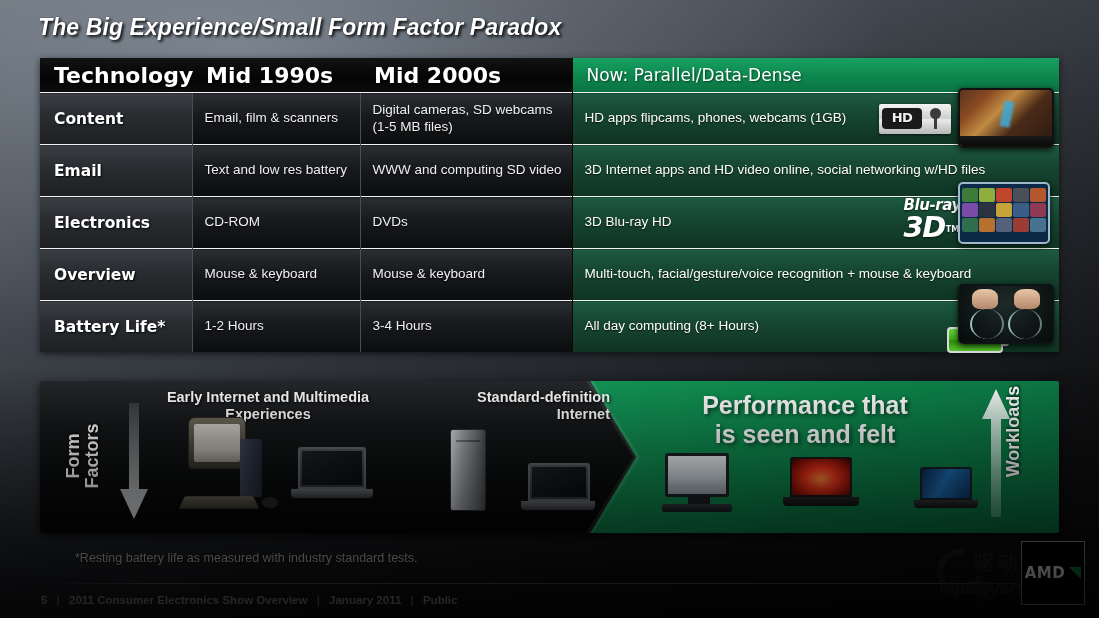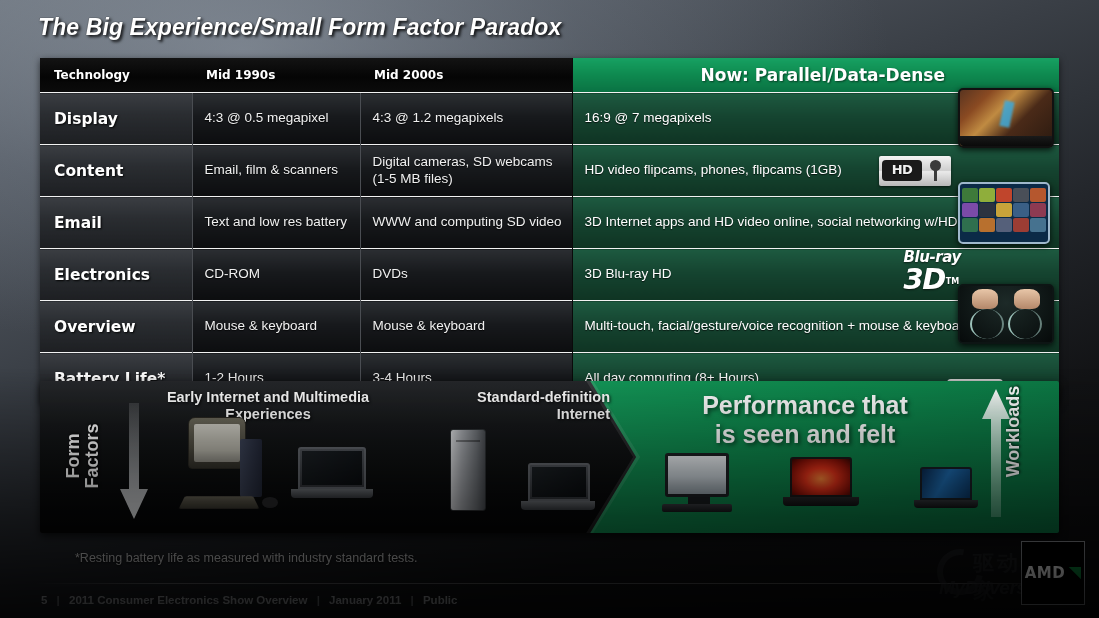--- a/index.html
+++ b/index.html
@@ -38,33 +38,32 @@
 
   .col-label{width:152px;}
   .col-a{width:168px;}
   .col-b{width:212px;}
   .col-now{width:487px;}
 
   
   .hrow td{height:34px;}
   .h-dark{
     background:linear-gradient(to bottom,#131313 0%, #050505 55%, #0b0b0b 100%);
-    color:#ffffff;font-weight:bold;font-size:12px;
+    color:#ffffff;font-weight:bold;font-size:22px;
     padding-left:14px !important;
     font-family:"DejaVu Sans", sans-serif;
     text-shadow:0 1px 2px rgba(0,0,0,0.9);
   }
   .h-green{
     background:linear-gradient(to bottom,#17a162 0%, #0e8a50 48%, #0a7243 100%);
-    color:#ffffff;font-weight:bold;font-size:17px;
+    color:#ffffff;font-weight:normal;font-size:17px;
     padding-left:14px !important;
     font-family:"DejaVu Sans", sans-serif;
     text-shadow:1px 1px 2px rgba(0,0,0,0.5);
     border-left:1px solid #0a0a0a;
-    text-align:center;
   }
 
   
   .drow td{height:45px;border-top:1px solid #f2f2f2;}
   .cell-label{
     background:linear-gradient(to bottom,#3a3d42 0%, #2a2d31 40%, #1d1f22 100%);
     color:#ffffff;font-weight:bold;font-size:15.5px;
     padding-left:14px !important;
     font-family:"DejaVu Sans", sans-serif;
     text-shadow:1px 1px 2px rgba(0,0,0,0.9);
@@ -361,43 +360,31 @@
         <col class="col-now">
     </colgroup>
     <tbody>
       <tr class="hrow">
         <td class="h-dark">Technology</td>
         <td class="h-dark">Mid 1990s</td>
         <td class="h-dark">Mid 2000s</td>
         <td class="h-green">Now: Parallel/Data-Dense</td>
       </tr>
 
-      <tr class="drow">
-        <td class="cell-label">Display</td>
-        <td class="cell-dark">
-            <span class="cell-txt">4:3 @ 0.5 megapixel</span>
-          </td>
-        <td class="cell-dark">
-            <span class="cell-txt">4:3 @ 1.2 megapixels</span>
-          </td>
-        <td class="cell-green">
-          <span class="cell-txt">16:9 @ 7 megapixels</span>
-        </td>
-      </tr>
 
       <tr class="drow">
         <td class="cell-label">Content</td>
         <td class="cell-dark">
             <span class="cell-txt">Email, film &amp; scanners</span>
           </td>
         <td class="cell-dark">
             <span class="cell-txt">Digital cameras, SD webcams (1-5 MB files)</span>
           </td>
         <td class="cell-green">
-          <span class="cell-txt">HD video flipcams, phones, flipcams (1GB)</span>
+          <span class="cell-txt">HD apps flipcams, phones, webcams (1GB)</span>
           <span class="badge-wrap" style="right:108px;">
             <span class="hd-badge">
               <span class="hd-pill">HD</span>
               <span class="hd-bulb">
                   <i></i>
                   <b></b>
                 </span>
             </span>
           </span>
         </td>

